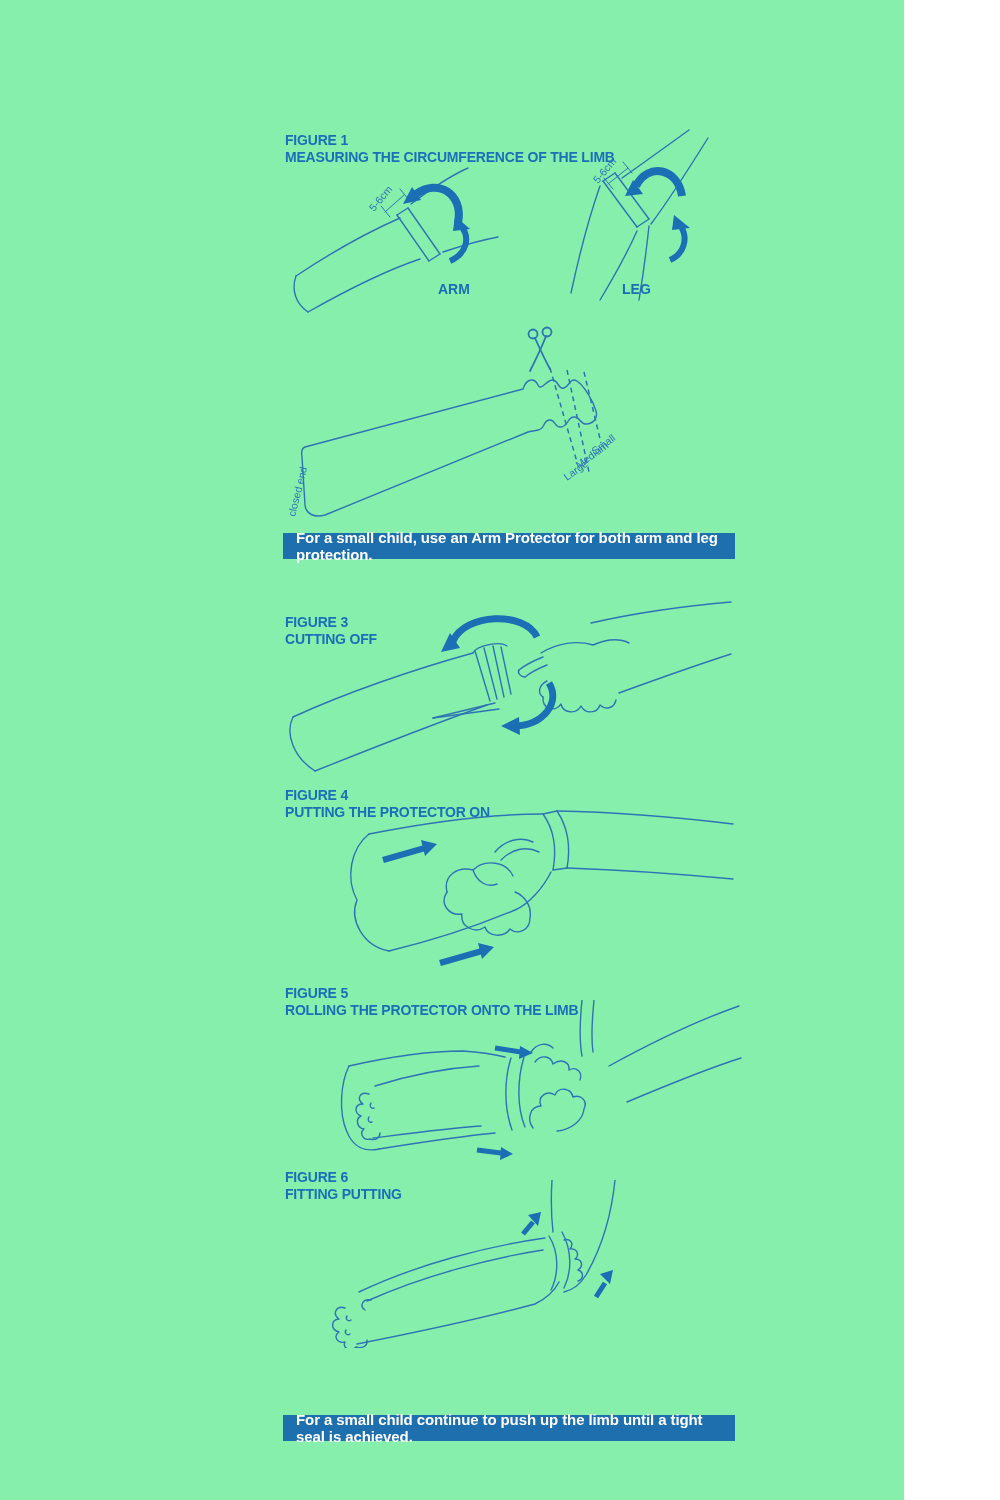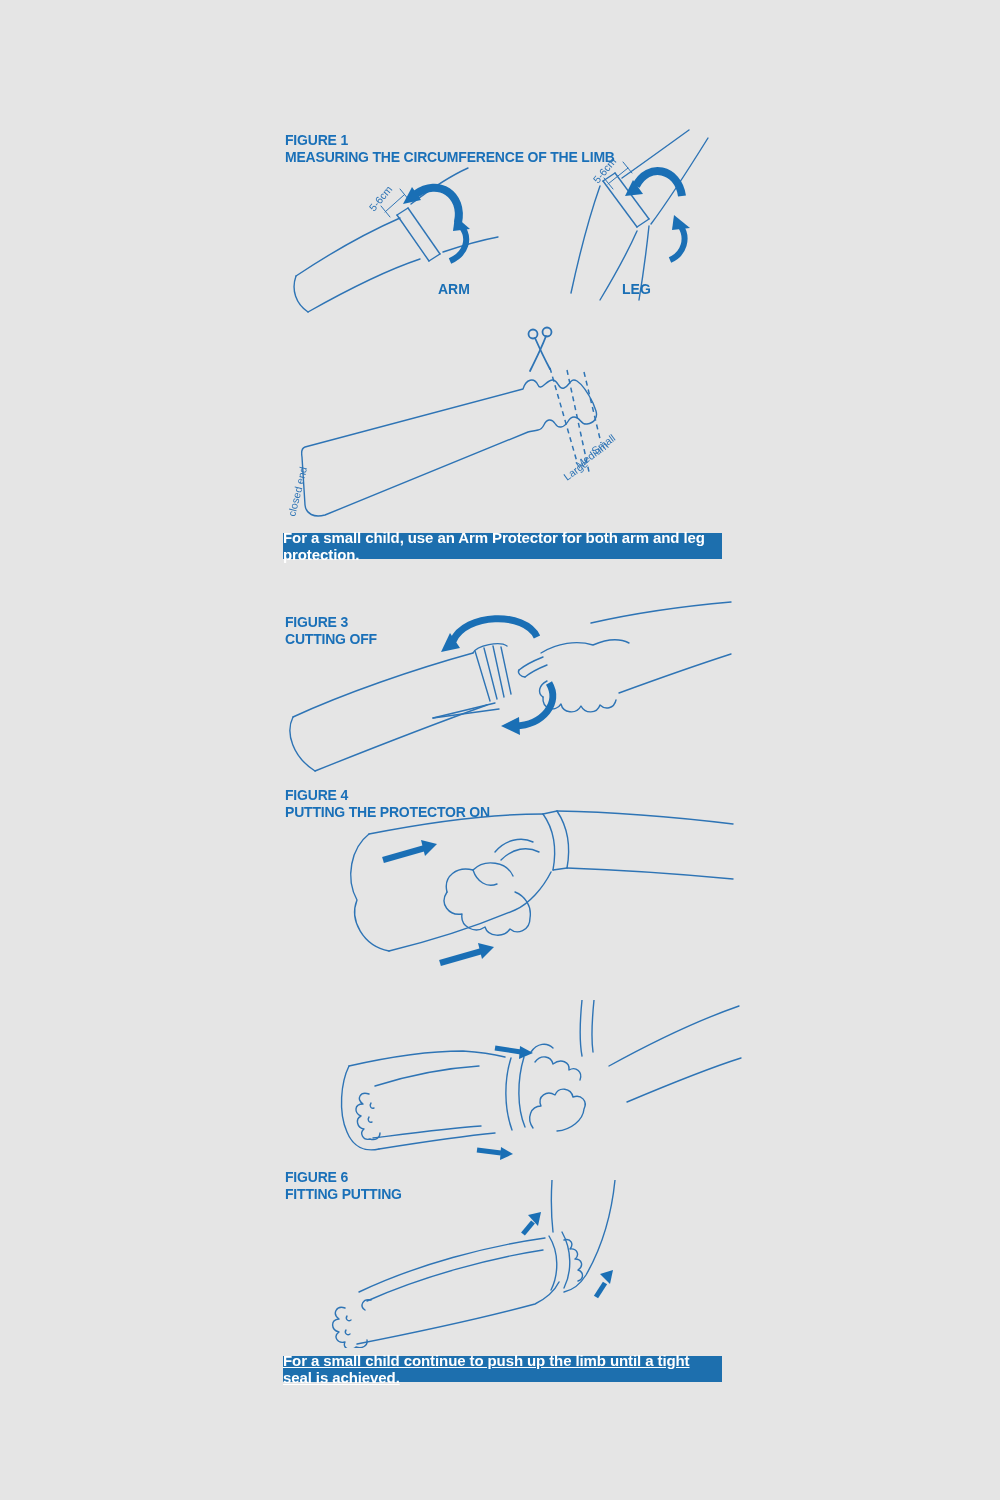--- a/index.html
+++ b/index.html
@@ -1,26 +1,26 @@
 <!DOCTYPE html>
 <html><head>
 <meta charset="utf-8">
 <style>
   html,body{margin:0;padding:0;background:#ffffff;}
   .page{
-    position:relative;width:1000px;height:1500px;background:#e5e5e5;overflow:hidden;
+    position:relative;width:904px;height:1500px;background:#86efac;overflow:hidden;
     font-family:"Liberation Sans", sans-serif;
   }
   .fig-heading{position:absolute;color:#1a70b8;}
   .fig-label{font-size:14px;font-weight:bold;line-height:17px;letter-spacing:-0.2px;}
   .fig-title{font-size:14px;font-weight:bold;line-height:17px;letter-spacing:-0.2px;}
   .banner{
     position:absolute;height:26px;background:#1d6fae;color:#ffffff;
     display:flex;align-items:center;justify-content:center;
-    font-size:15px;font-weight:600;letter-spacing:-0.1px;
+    font-size:15px;font-weight:600;letter-spacing:-0.1px;padding-left:13px;
   }
   .fig-art{position:absolute;}
   svg text{font-family:"Liberation Sans", sans-serif;}
   .lab{fill:#2e74b5;font-size:10.5px;}
   .limb-label{fill:#1a6fb5;font-size:14px;font-weight:bold;}
 </style>
 </head>
 <body>
 
 <div class="page">
@@ -166,20 +166,24 @@
       <path d="M216,60 C228,48 242,46 254,52"></path>
     </g>
     <g>
       <path d="M98,60 L140,48" stroke="#1a6fb5" stroke-width="6.5"></path>
       <polygon points="152,44 136,40 140,56" fill="#1a6fb5"></polygon>
       <path d="M155,163 L197,151" stroke="#1a6fb5" stroke-width="6.5"></path>
       <polygon points="209,147 193,143 197,159" fill="#1a6fb5"></polygon>
     </g>
   </svg>
 
+  <div class="fig-heading" style="left:285px;top:985px;">
+    <div class="fig-label">FIGURE 5</div>
+    <div class="fig-title">ROLLING THE PROTECTOR ONTO THE LIMB</div>
+  </div>
 
   <svg class="fig-art" style="left:283px;top:1000px;" width="460" height="168" viewBox="0 0 460 168">
     <g fill="none" stroke="#2e74b5" stroke-width="1.4" stroke-linecap="round" stroke-linejoin="round">
       <path d="M66,66 C58,82 55,112 64,132 C70,147 82,152 96,149"></path>
       <path d="M66,66 C110,56 150,51 180,51 C196,52 210,54 222,57"></path>
       <path d="M96,149 C140,142 180,136 212,133"></path>
       <path d="M92,86 C130,74 165,68 196,66"></path>
       <path d="M90,138 C130,133 168,128 198,126"></path>
       <path d="M86,94 C77,91 73,99 80,104 C71,104 71,113 78,116 C72,119 74,128 81,129 C76,133 80,141 87,139 C92,141 97,138 97,133"></path>
       <path d="M88,103 C86,106 88,109 91,108"></path>
@@ -223,17 +227,17 @@
       <path d="M332,0 C329,30 322,62 303,95 C298,103 290,110 281,112"></path>
     </g>
     <g>
       <path d="M240,54 L250,42" stroke="#1a6fb5" stroke-width="5"></path>
       <polygon points="258,32 245,35 255,46" fill="#1a6fb5"></polygon>
       <path d="M313,117 L322,103" stroke="#1a6fb5" stroke-width="5"></path>
       <polygon points="330,90 317,94 327,104" fill="#1a6fb5"></polygon>
     </g>
   </svg>
 
-  <div class="banner" style="left:283px;top:1356px;width:439px;text-decoration:underline;">
+  <div class="banner" style="left:283px;top:1415px;width:439px;">
     <span>For a small child continue to push up the limb until a tight seal is achieved.</span>
   </div>
 
 </div>
 
 </body></html>

